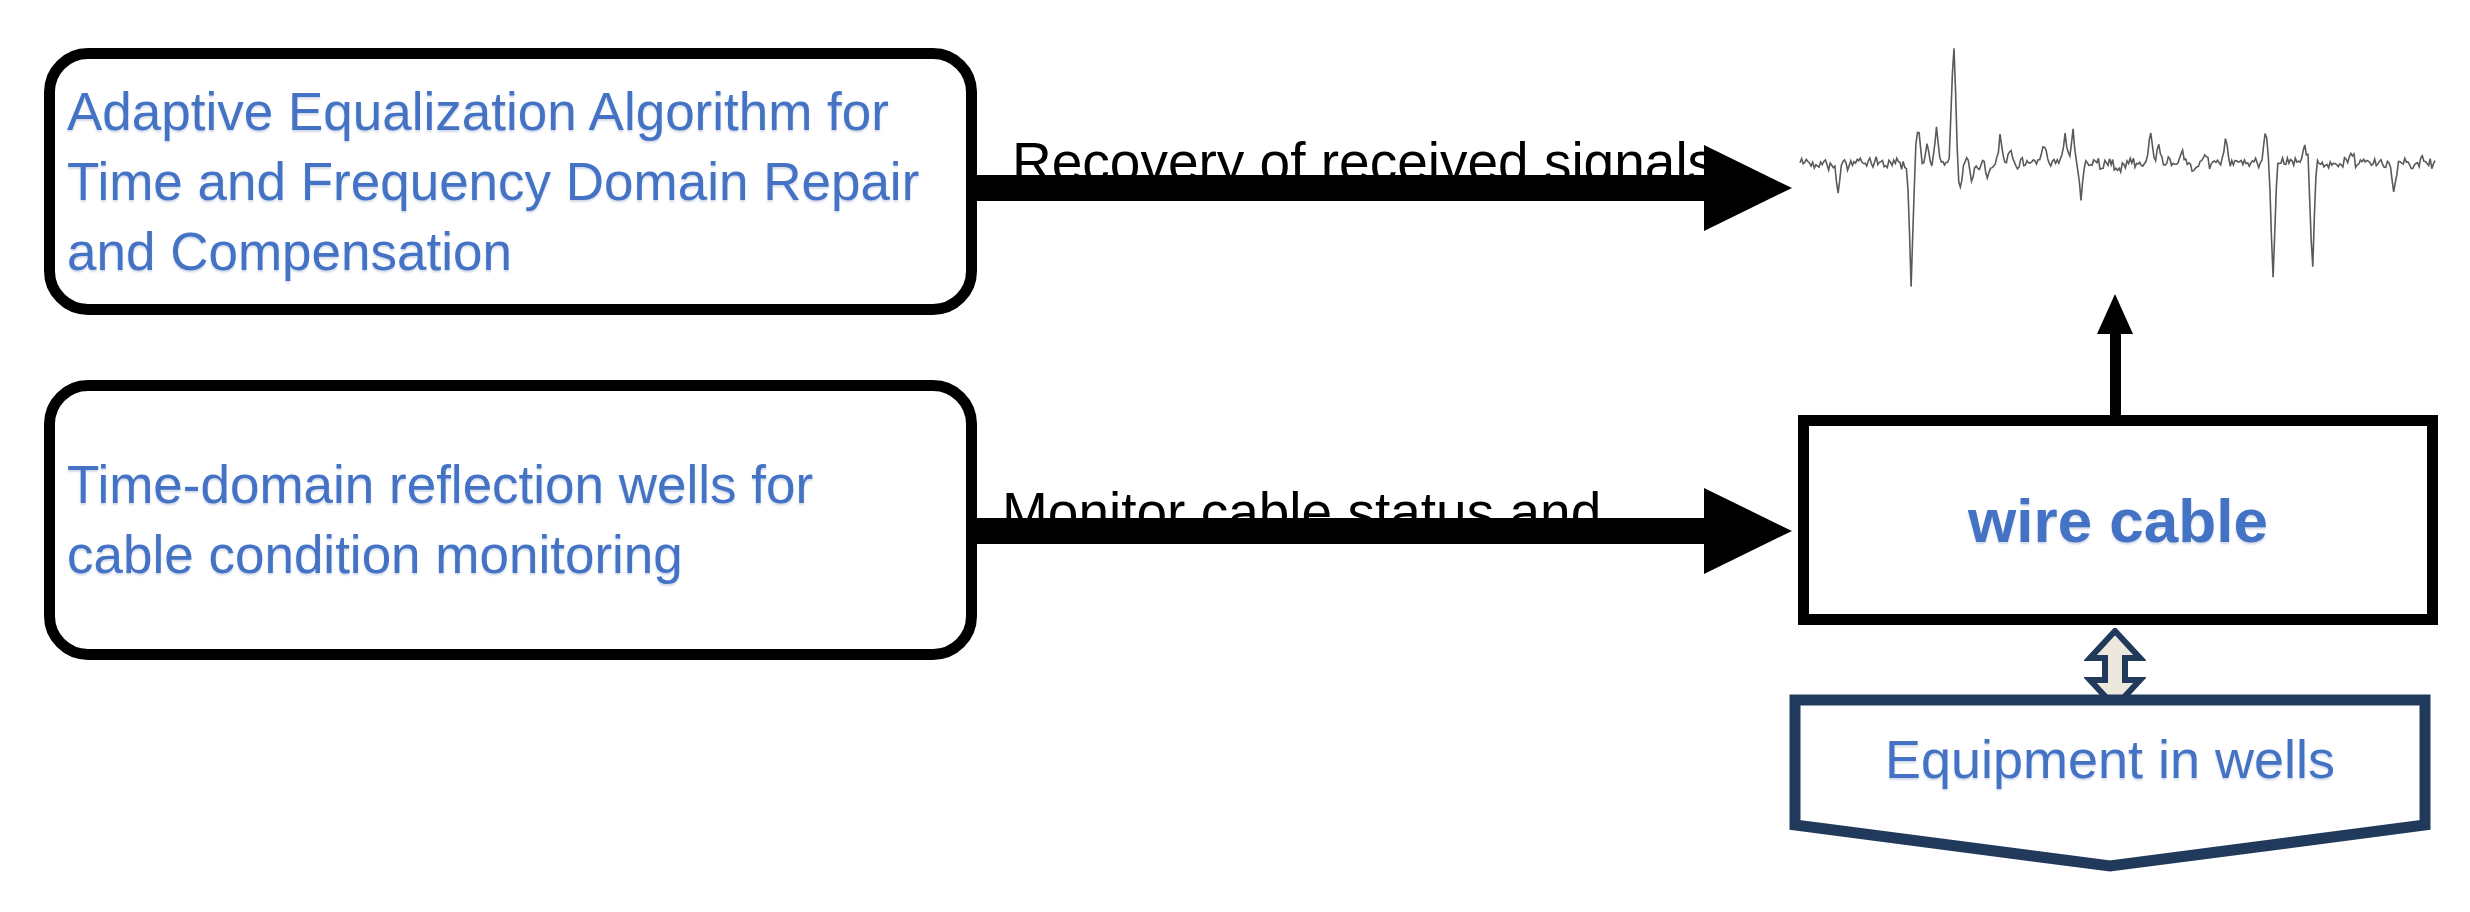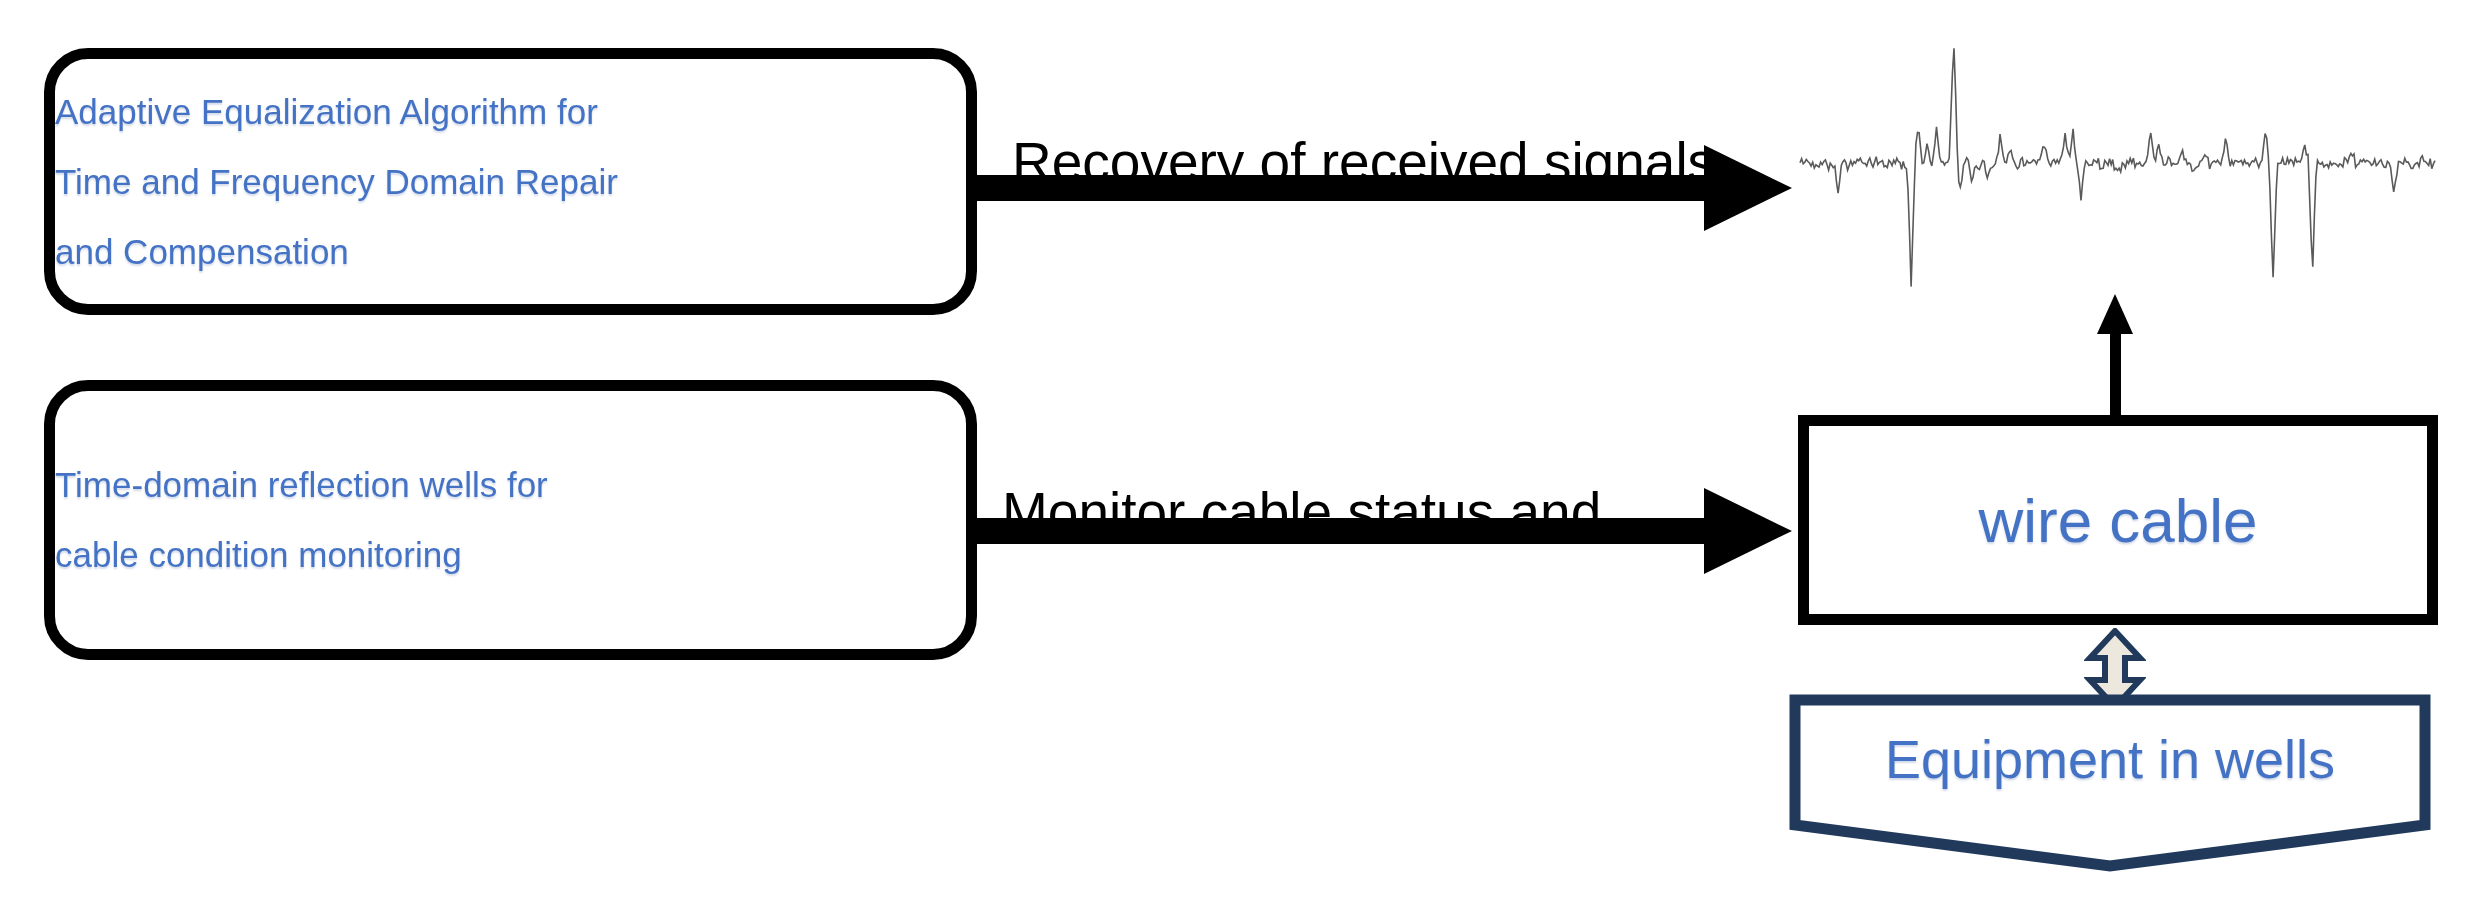--- a/index.html
+++ b/index.html
@@ -6,22 +6,22 @@
   #canvas{
     position:relative;width:2470px;height:912px;background:#ffffff;
     font-family:"Liberation Sans","DejaVu Sans",sans-serif;overflow:hidden;
   }
   .abs{position:absolute;}
   .rounded-box{
     box-sizing:border-box;border:11px solid #000;border-radius:44px;background:#fff;
     display:flex;align-items:center;
   }
   .box-text{
-    color:#4472C4;font-size:35px;line-height:70px;white-space:pre-line;
-    letter-spacing:0px;
+    color:#4472C4;font-size:53px;line-height:70px;white-space:pre-line;
+    padding-left:12px;letter-spacing:0px;
     text-shadow:0 2px 2px rgba(130,150,190,0.35);
   }
   .red-label{
     color:#000000;font-size:55px;line-height:60px;white-space:nowrap;margin-top:24px;
   }
   .arrow-shaft{background:#000;}
   .arrow-head-right{
     width:0;height:0;border-top:43px solid transparent;border-bottom:43px solid transparent;
     border-left:88px solid #000;
   }
@@ -67,21 +67,21 @@
   <div class="abs arrow-head-right" style="left:1704px;top:488px;"></div>
   <div class="abs red-label" style="left:1002px;top:458px;">Monitor cable status and</div>
 
   <svg class="abs" style="left:0;top:0;" width="2470" height="912" viewBox="0 0 2470 912" aria-hidden="true">
     <polyline id="signal-polyline" fill="none" stroke="#5a5a5a" stroke-width="1.6" points="1800.0,162.7 1801.6,158.6 1803.2,163.8 1804.8,162.2 1806.3,159.4 1807.9,161.5 1809.5,162.9 1811.1,166.1 1812.7,162.3 1814.3,168.1 1815.9,164.8 1817.5,166.0 1819.0,167.2 1820.6,162.1 1822.2,164.6 1823.8,161.5 1825.4,160.0 1827.0,164.5 1828.6,170.1 1830.2,163.2 1831.8,165.3 1833.3,167.7 1834.9,166.0 1836.5,182.1 1838.1,193.1 1839.7,180.7 1841.3,165.4 1842.9,161.8 1844.5,159.9 1846.0,162.8 1847.6,170.2 1849.2,165.6 1850.8,160.8 1852.4,165.4 1854.0,161.7 1855.6,163.2 1857.2,159.4 1858.7,160.7 1860.3,158.3 1861.9,162.1 1863.5,163.5 1865.1,163.4 1866.7,166.1 1868.3,160.7 1869.8,158.0 1871.4,163.7 1873.0,167.0 1874.6,161.9 1876.2,156.7 1877.8,164.6 1879.4,162.3 1881.0,161.6 1882.5,160.6 1884.1,166.7 1885.7,165.8 1887.3,167.6 1888.9,160.3 1890.5,162.3 1892.1,165.6 1893.7,160.1 1895.3,163.3 1896.8,158.2 1898.4,161.5 1900.0,162.5 1901.6,169.3 1903.2,161.5 1904.8,167.5 1906.4,168.6 1908.0,189.6 1909.5,232.5 1911.1,286.6 1912.7,236.4 1914.3,187.5 1915.9,143.8 1917.5,132.5 1919.1,132.8 1920.7,148.9 1922.2,163.5 1923.8,162.8 1925.4,154.1 1927.0,143.7 1928.6,150.8 1930.2,161.0 1931.8,166.0 1933.3,155.9 1934.9,143.7 1936.5,126.9 1938.1,142.5 1939.7,156.9 1941.3,161.9 1942.9,161.6 1944.5,165.0 1946.0,162.4 1947.6,162.3 1949.2,158.2 1950.8,116.7 1952.4,73.6 1954.0,48.2 1955.6,92.4 1957.2,148.3 1958.8,182.1 1960.3,187.1 1961.9,180.2 1963.5,165.2 1965.1,161.9 1966.7,157.7 1968.3,160.3 1969.9,170.8 1971.5,181.3 1973.0,177.4 1974.6,167.9 1976.2,166.0 1977.8,168.5 1979.4,169.6 1981.0,165.1 1982.6,160.4 1984.2,161.4 1985.7,172.3 1987.3,178.0 1988.9,172.6 1990.5,168.4 1992.1,167.6 1993.7,166.0 1995.3,163.9 1996.8,157.1 1998.4,152.3 2000.0,134.1 2001.6,145.2 2003.2,155.6 2004.8,162.1 2006.4,162.7 2008.0,154.5 2009.5,151.9 2011.1,150.5 2012.7,158.1 2014.3,161.9 2015.9,165.9 2017.5,168.9 2019.1,167.0 2020.7,159.3 2022.3,157.7 2023.8,165.8 2025.4,165.0 2027.0,160.6 2028.6,162.9 2030.2,162.9 2031.8,161.8 2033.4,159.8 2035.0,160.8 2036.5,164.0 2038.1,159.8 2039.7,159.8 2041.3,154.3 2042.9,147.0 2044.5,147.2 2046.1,150.0 2047.7,158.7 2049.2,163.1 2050.8,166.0 2052.4,161.2 2054.0,159.5 2055.6,163.3 2057.2,159.9 2058.8,163.2 2060.3,159.0 2061.9,154.7 2063.5,146.9 2065.1,133.2 2066.7,146.9 2068.3,152.5 2069.9,156.0 2071.5,143.2 2073.1,128.8 2074.6,147.7 2076.2,159.6 2077.8,170.7 2079.4,182.1 2081.0,200.5 2082.6,182.2 2084.2,168.7 2085.8,160.8 2087.3,162.6 2088.9,165.5 2090.5,164.8 2092.1,165.3 2093.7,159.9 2095.3,161.0 2096.9,162.7 2098.4,158.3 2100.0,169.2 2101.6,168.5 2103.2,168.2 2104.8,160.4 2106.4,162.7 2108.0,165.4 2109.6,158.6 2111.2,164.7 2112.7,159.5 2114.3,169.9 2115.9,168.2 2117.5,170.4 2119.1,168.1 2120.7,171.9 2122.3,162.9 2123.8,164.3 2125.4,167.9 2127.0,160.9 2128.6,163.6 2130.2,158.4 2131.8,163.0 2133.4,158.2 2135.0,167.4 2136.6,163.3 2138.1,164.1 2139.7,162.3 2141.3,165.6 2142.9,166.0 2144.5,163.5 2146.1,161.3 2147.7,154.7 2149.3,139.8 2150.8,133.0 2152.4,145.3 2154.0,157.3 2155.6,160.8 2157.2,149.4 2158.8,144.3 2160.4,153.8 2161.9,156.7 2163.5,164.8 2165.1,165.1 2166.7,163.4 2168.3,156.9 2169.9,158.8 2171.5,165.4 2173.1,163.4 2174.7,164.3 2176.2,164.3 2177.8,163.5 2179.4,158.5 2181.0,154.1 2182.6,150.2 2184.2,159.6 2185.8,159.0 2187.3,164.5 2188.9,162.9 2190.5,164.1 2192.1,171.3 2193.7,170.7 2195.3,168.4 2196.9,166.9 2198.5,166.2 2200.1,161.3 2201.6,160.6 2203.2,157.9 2204.8,154.9 2206.4,156.7 2208.0,157.6 2209.6,169.0 2211.2,164.1 2212.8,161.9 2214.3,161.0 2215.9,162.4 2217.5,160.2 2219.1,162.7 2220.7,164.9 2222.3,157.6 2223.9,151.5 2225.4,138.7 2227.0,144.4 2228.6,157.2 2230.2,166.2 2231.8,160.5 2233.4,165.0 2235.0,160.6 2236.6,160.8 2238.2,162.1 2239.7,161.5 2241.3,160.5 2242.9,164.6 2244.5,160.0 2246.1,163.7 2247.7,162.8 2249.3,166.2 2250.8,163.1 2252.4,160.8 2254.0,161.9 2255.6,158.3 2257.2,163.1 2258.8,167.5 2260.4,162.6 2262.0,160.3 2263.6,145.6 2265.1,133.5 2266.7,137.9 2268.3,156.5 2269.9,188.3 2271.5,237.9 2273.1,277.1 2274.7,234.3 2276.3,188.7 2277.8,163.3 2279.4,163.5 2281.0,163.1 2282.6,157.9 2284.2,164.2 2285.8,164.4 2287.4,158.0 2288.9,163.1 2290.5,159.6 2292.1,160.8 2293.7,165.2 2295.3,158.2 2296.9,162.1 2298.5,161.1 2300.1,162.0 2301.7,158.3 2303.2,150.4 2304.8,145.0 2306.4,154.9 2308.0,154.3 2309.6,197.8 2311.2,240.5 2312.8,266.7 2314.3,218.2 2315.9,176.8 2317.5,160.3 2319.1,163.5 2320.7,164.2 2322.3,162.4 2323.9,166.9 2325.5,165.2 2327.1,164.5 2328.6,167.8 2330.2,162.0 2331.8,165.1 2333.4,163.4 2335.0,163.5 2336.6,164.5 2338.2,166.5 2339.8,163.9 2341.3,164.9 2342.9,166.8 2344.5,157.6 2346.1,159.1 2347.7,162.7 2349.3,156.7 2350.9,153.4 2352.4,155.9 2354.0,154.0 2355.6,167.4 2357.2,164.8 2358.8,164.0 2360.4,159.9 2362.0,161.7 2363.6,159.3 2365.2,161.9 2366.7,160.5 2368.3,161.1 2369.9,162.5 2371.5,165.2 2373.1,164.0 2374.7,159.1 2376.3,165.7 2377.8,164.1 2379.4,161.4 2381.0,159.8 2382.6,164.4 2384.2,167.2 2385.8,167.4 2387.4,161.3 2389.0,162.9 2390.6,167.4 2392.1,180.3 2393.7,191.8 2395.3,182.4 2396.9,174.6 2398.5,161.4 2400.1,161.7 2401.7,163.1 2403.3,164.0 2404.8,158.3 2406.4,162.2 2408.0,161.9 2409.6,164.9 2411.2,168.5 2412.8,168.4 2414.4,164.9 2415.9,163.5 2417.5,162.6 2419.1,166.7 2420.7,158.1 2422.3,155.8 2423.9,161.2 2425.5,161.4 2427.1,163.5 2428.7,165.4 2430.2,158.6 2431.8,168.7 2433.4,163.9 2435.0,160.7"></polyline>
   </svg>
 
   <div class="abs arrow-shaft" style="left:2110px;top:330px;width:11px;height:90px;"></div>
   <div class="abs arrow-head-up" style="left:2097px;top:294px;"></div>
 
-  <div class="abs plain-box" style="left:1798px;top:415px;width:640px;height:210px;">
+  <div class="abs plain-box" style="left:1798px;top:415px;width:640px;height:210px;font-weight:bold;">
     <div class="wire-cable-text">wire cable</div>
   </div>
 
   <svg class="abs" style="left:2084px;top:628px;" width="62" height="82" viewBox="0 0 62 82" aria-hidden="true">
     <path d="M31,3 L56,30 L41,30 L41,52 L56,52 L31,79 L6,52 L21,52 L21,30 L6,30 Z" fill="#ece8de" stroke="#213a5c" stroke-width="6" stroke-linejoin="miter"></path>
   </svg>
 
   <svg class="abs" style="left:1789px;top:694px;" width="642" height="184" viewBox="0 0 642 184" aria-hidden="true">
     <path d="M6,6 L636,6 L636,131 L321,172 L6,131 Z" fill="#ffffff" stroke="#213a5c" stroke-width="11" stroke-linejoin="miter"></path>
   </svg>

